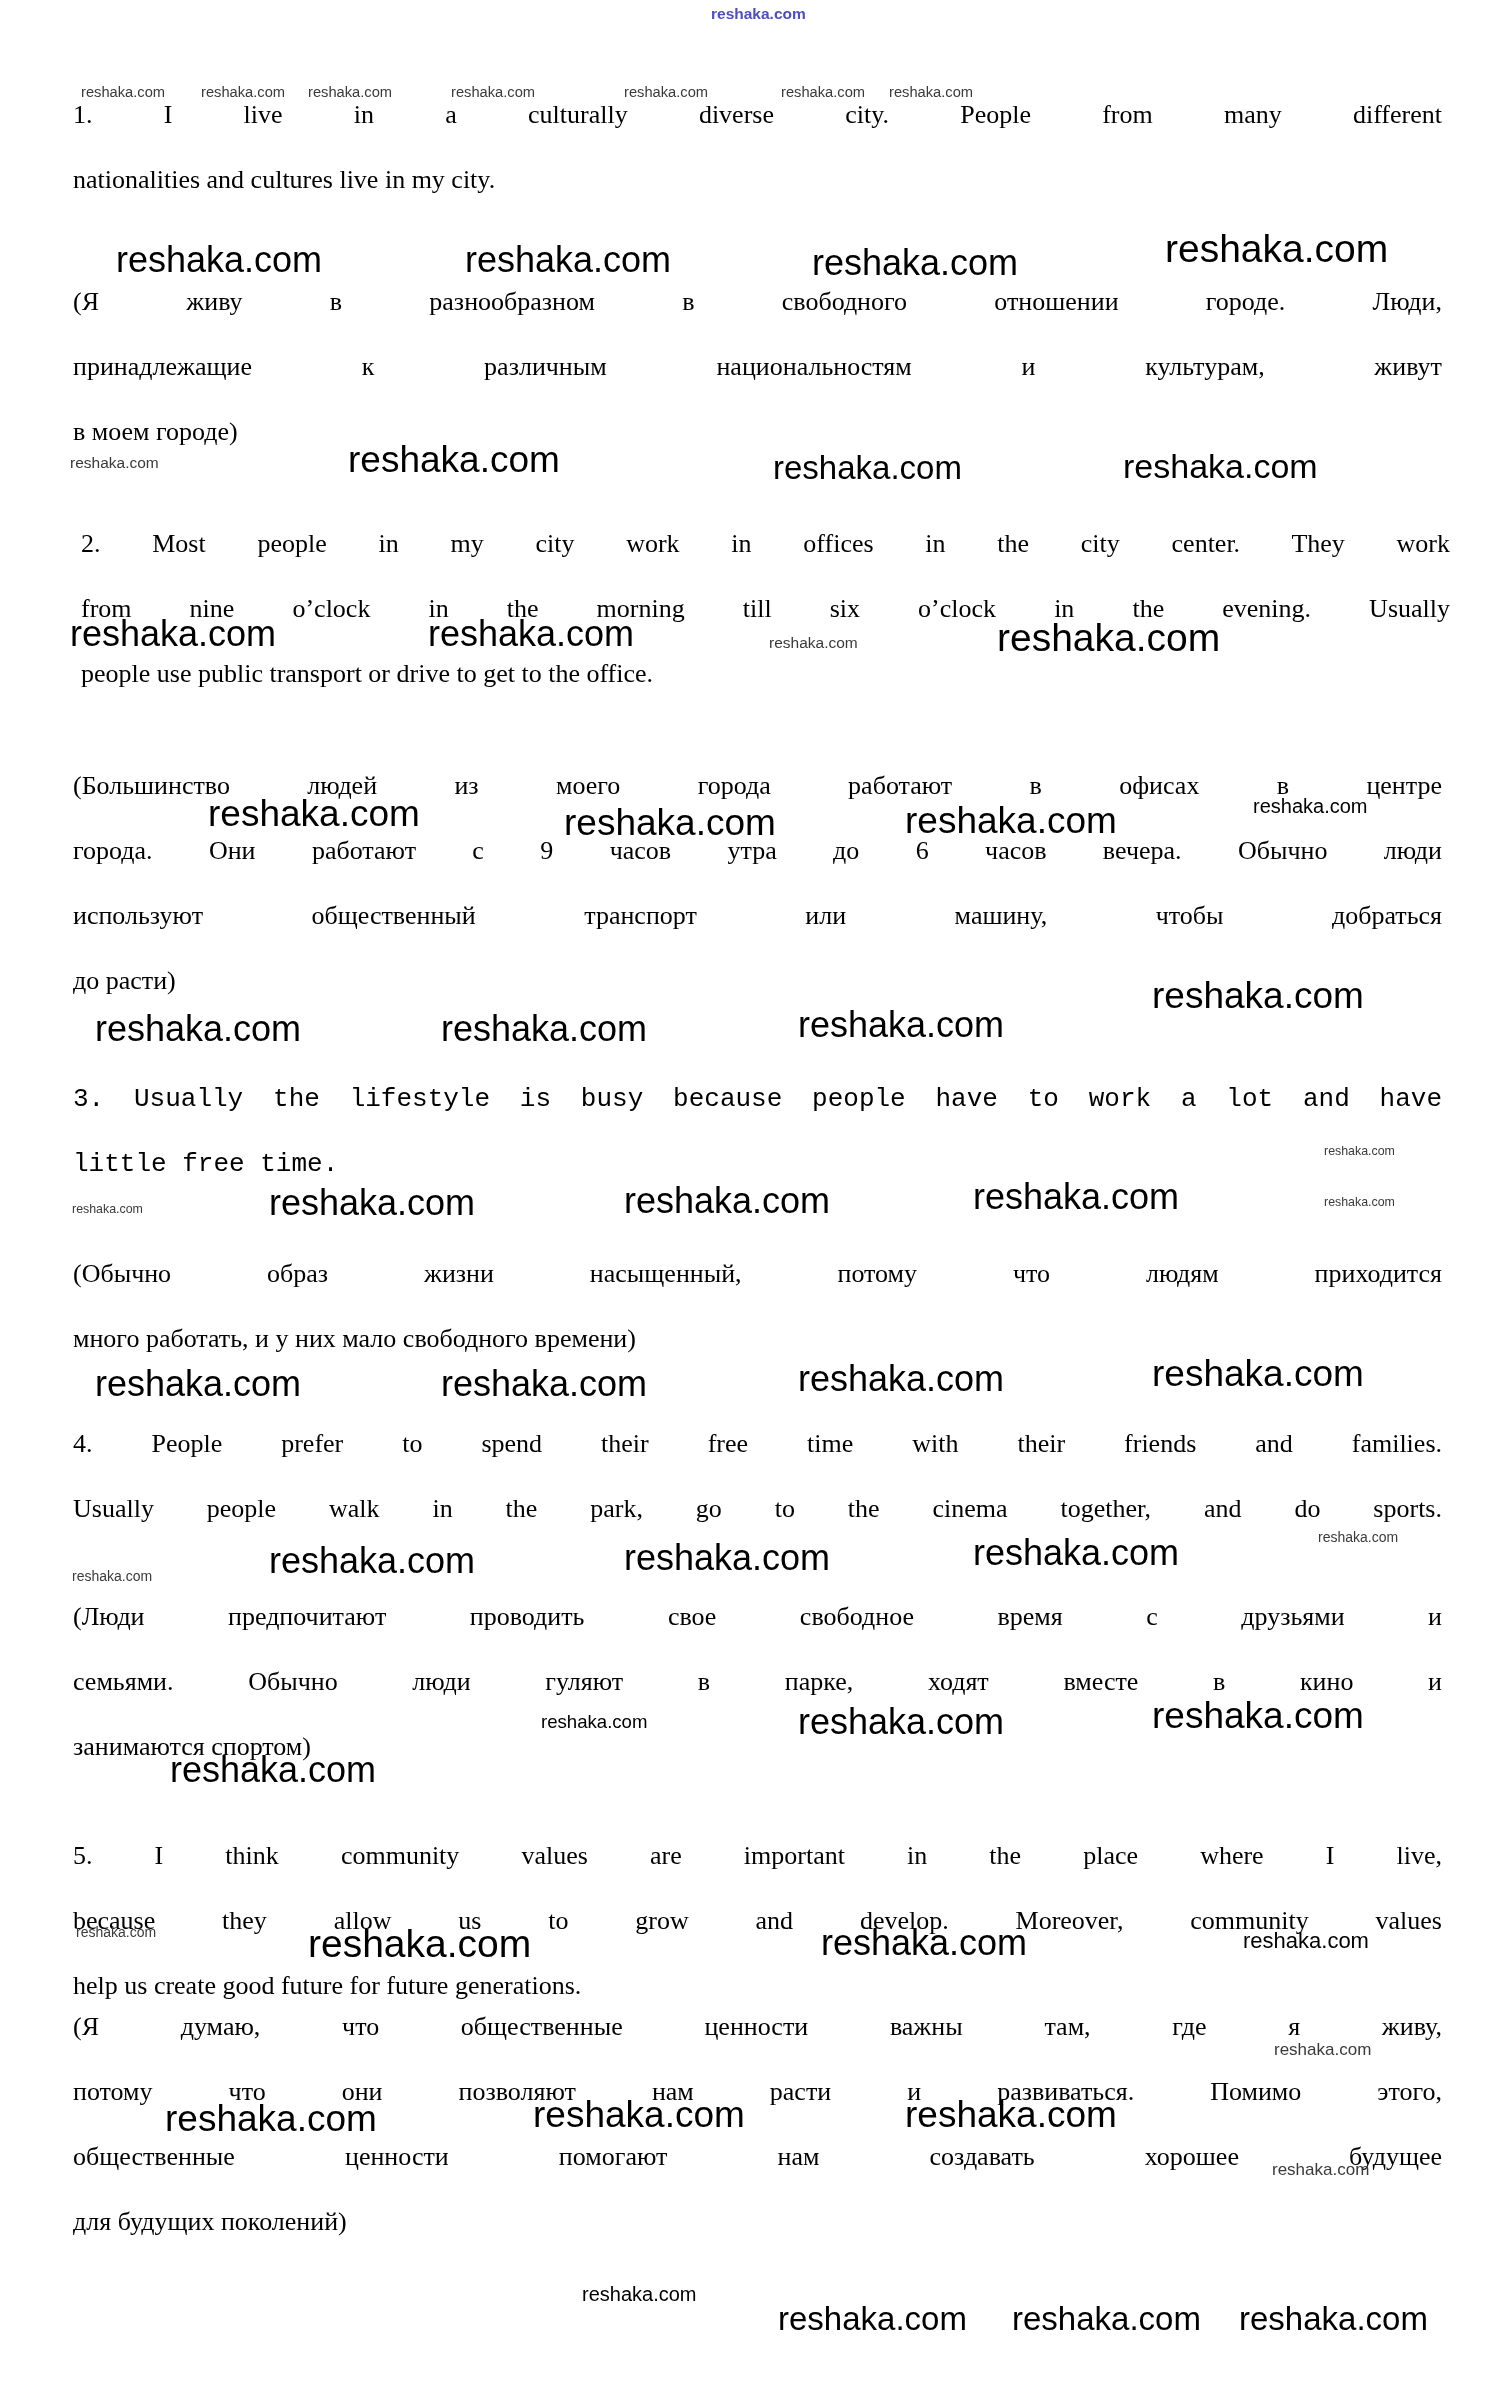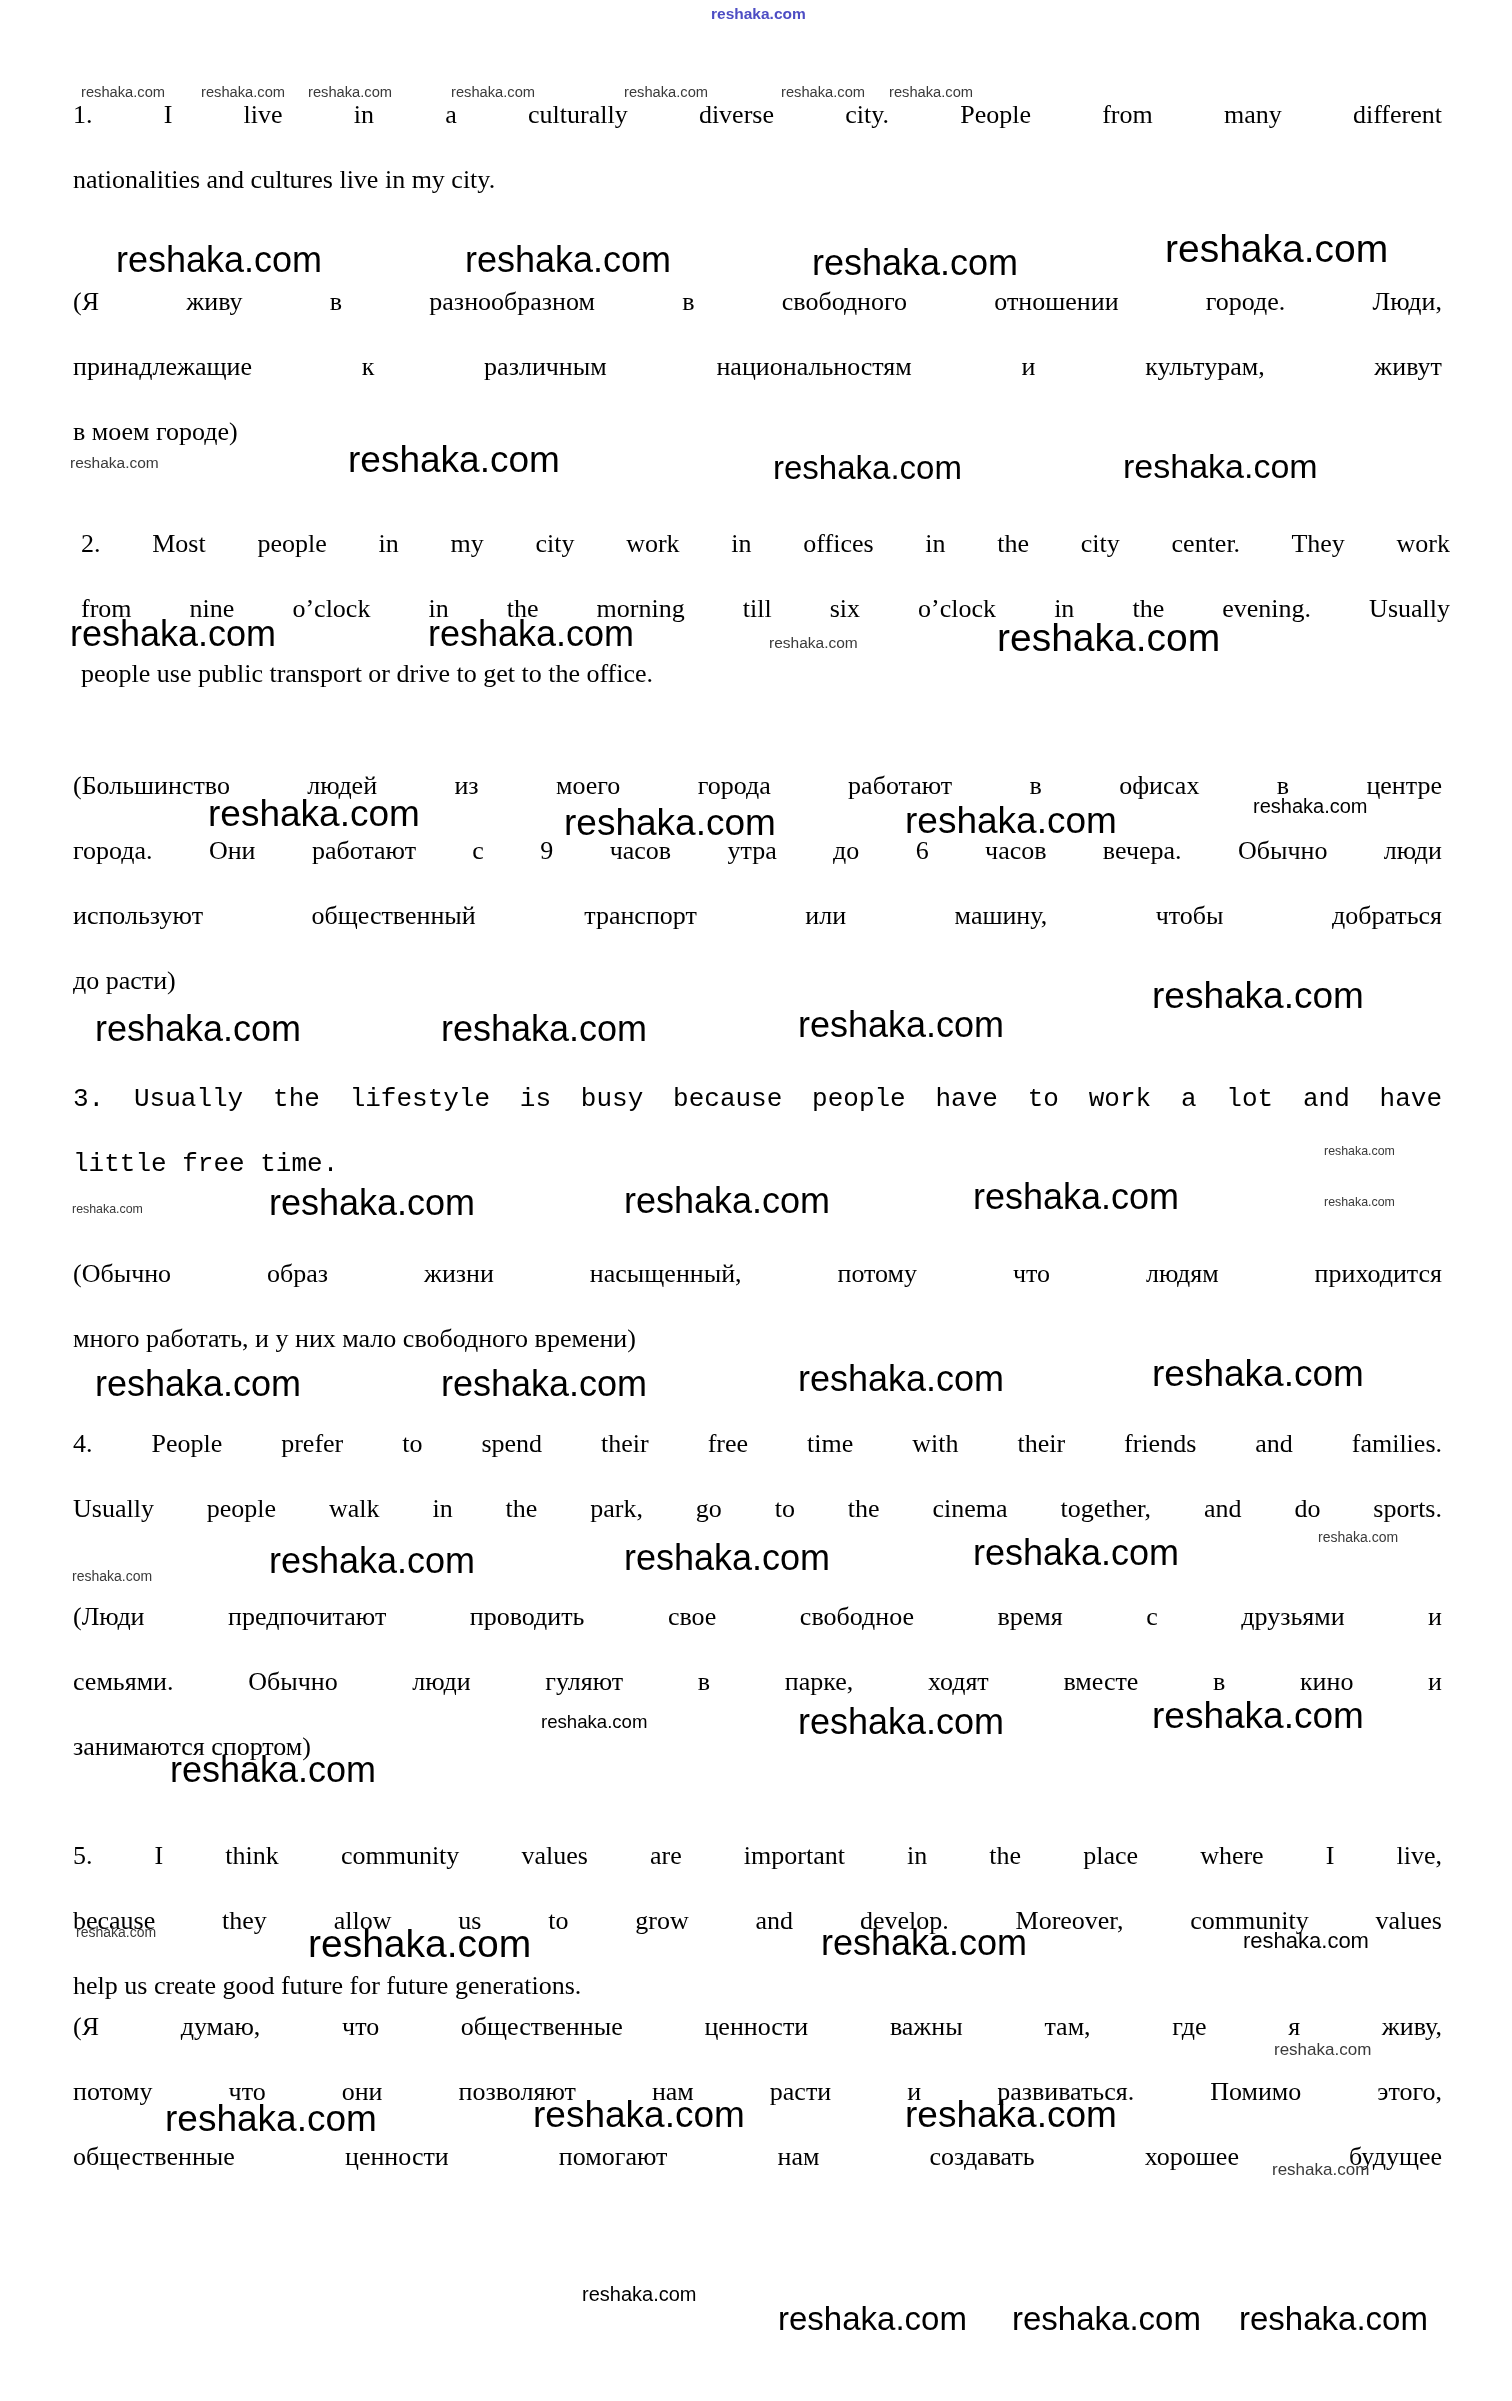--- a/index.html
+++ b/index.html
@@ -85,20 +85,21 @@
   <div class="para" style="top:1823px;">
     <div class="line j">5. I think community values are important in the place where I live,</div>
     <div class="line j">because they allow us to grow and develop. Moreover, community values</div>
     <div class="line l">help us create good future for future generations.</div>
   </div>
 
   <div class="para" style="top:1994px;">
     <div class="line j">(Я думаю, что общественные ценности важны там, где я живу,</div>
     <div class="line j">потому что они позволяют нам расти и развиваться. Помимо этого,</div>
     <div class="line j">общественные ценности помогают нам создавать хорошее будущее</div>
+    <div class="line l">для будущих поколений)</div>
   </div>
 
 <span class="wm blue" style="left: 711px; top: 6.2px; font-size: 15.5px;">reshaka.com</span>
     <span class="wm dim" style="left: 81px; top: 85px; font-size: 14.7px;">reshaka.com</span>
     <span class="wm dim" style="left: 201px; top: 85px; font-size: 14.7px;">reshaka.com</span>
     <span class="wm dim" style="left: 308px; top: 85px; font-size: 14.7px;">reshaka.com</span>
     <span class="wm dim" style="left: 451px; top: 85px; font-size: 14.7px;">reshaka.com</span>
     <span class="wm dim" style="left: 624px; top: 85px; font-size: 14.7px;">reshaka.com</span>
     <span class="wm dim" style="left: 781px; top: 85px; font-size: 14.7px;">reshaka.com</span>
     <span class="wm dim" style="left: 889px; top: 85px; font-size: 14.7px;">reshaka.com</span>

